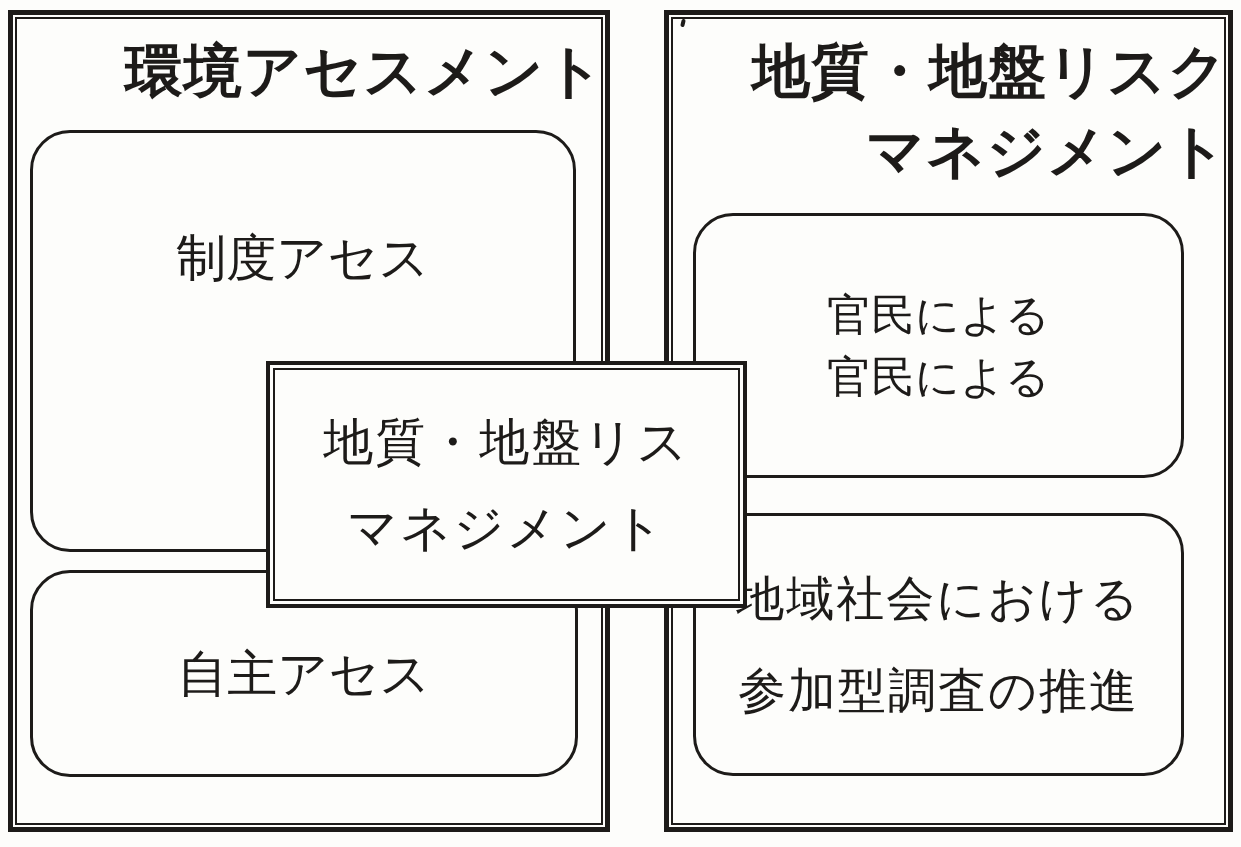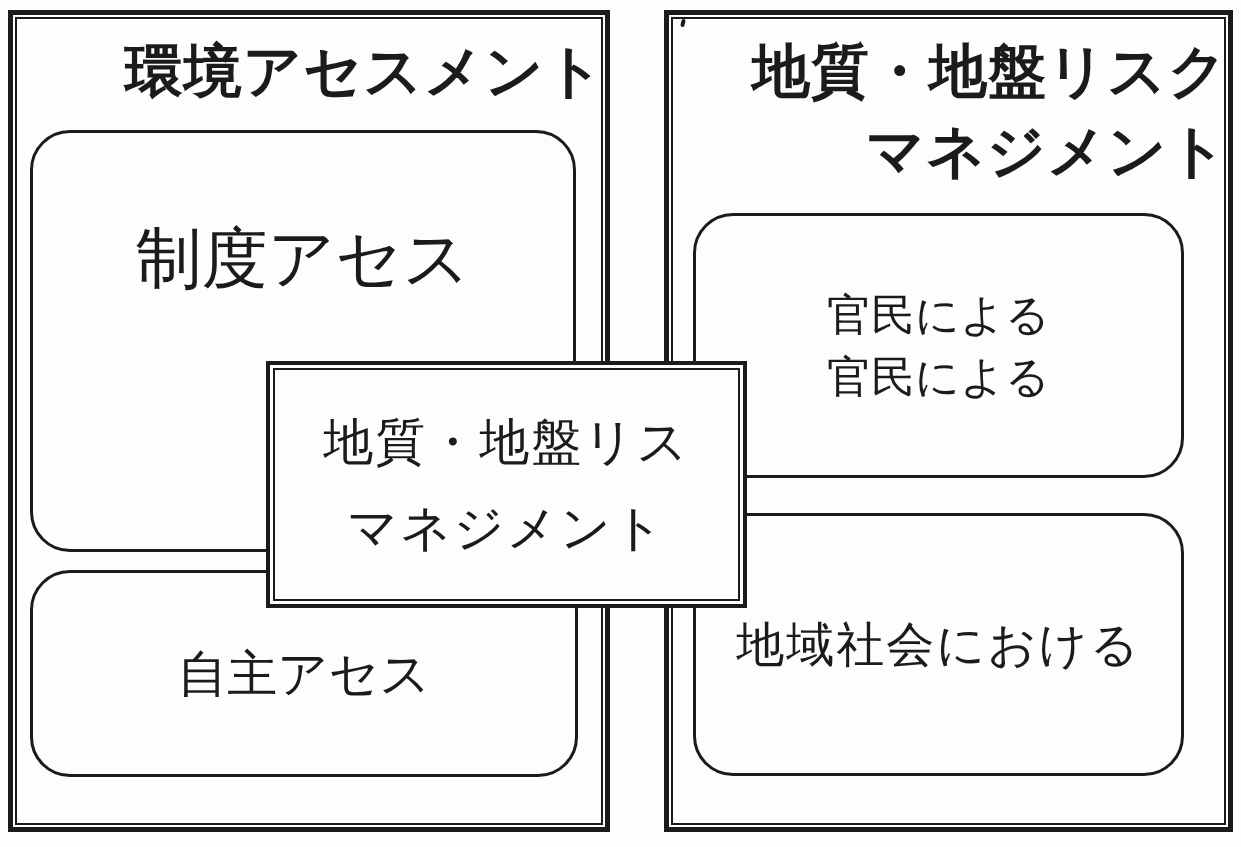--- a/index.html
+++ b/index.html
@@ -44,21 +44,21 @@
   }
   .rbox-seido  { left: 30px;  top: 130px; width: 546px; height: 422px; }
   .rbox-jishu  { left: 30px;  top: 570px; width: 548px; height: 207px; }
   .rbox-kanmin { left: 693px; top: 213px; width: 491px; height: 265px; }
   .rbox-chiiki { left: 693px; top: 513px; width: 491px; height: 263px; }
 
   .label-top {
     position: absolute;
     top: 95px; left: 0; width: 100%;
     text-align: center;
-    font-size: 66px;
+    font-size: 50px;
     line-height: 60px;
     font-weight: 500;
     white-space: nowrap;
   }
   .label-center {
     position: absolute;
     inset: 0;
     display: flex;
     flex-direction: column;
     align-items: center;
@@ -127,20 +127,21 @@
   <div class="rbox rbox-kanmin">
     <div class="label-center">
       <div>官民による</div>
       <div>官民による</div>
     </div>
   </div>
 
   <div class="rbox rbox-chiiki">
     <div class="label-center">
       <div>地域社会における</div>
+      <div>参加型調査の推進</div>
     </div>
   </div>
 
   <div class="center-box">
     <div class="label-center">
       <div>地質・地盤リス</div>
       <div>マネジメント</div>
     </div>
   </div>
 

